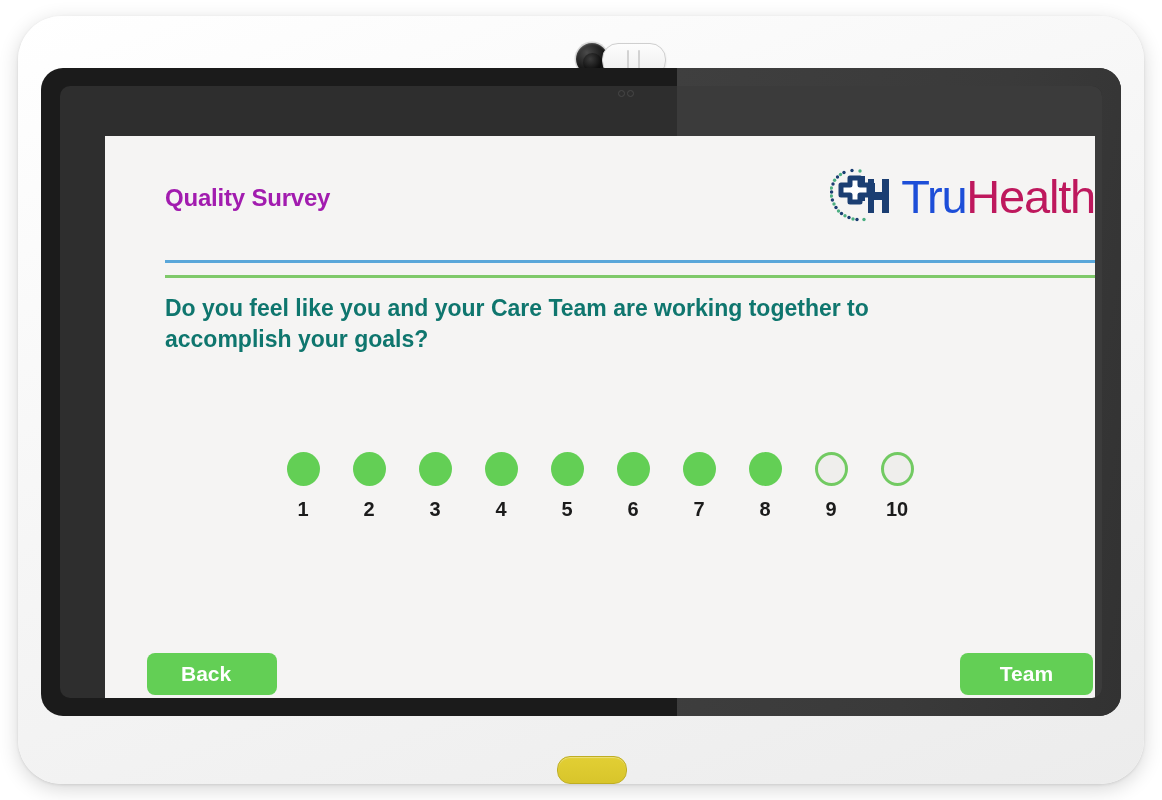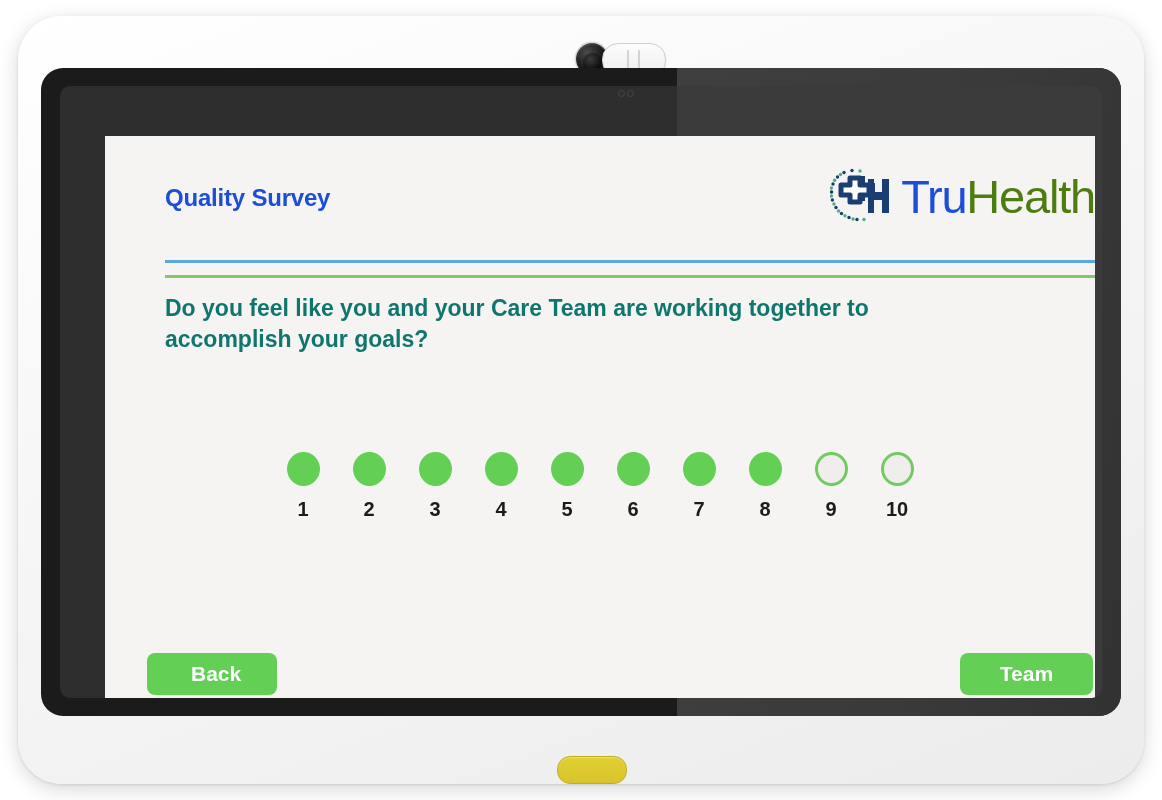--- a/index.html
+++ b/index.html
@@ -173,21 +173,21 @@
     right: 0;
     top: 26px;
     height: 70px;
   }
   .page-title {
     position: absolute;
     left: 60px;
     top: 22px;
     font-size: 24px;
     font-weight: bold;
-    color: #1d4ed8;
+    color: #a21caf;
     letter-spacing: -0.2px;
   }
 
   
   .brand {
     position: absolute;
     right: 0px;
     top: 6px;
     display: flex;
     align-items: center;
@@ -199,21 +199,21 @@
     flex: 0 0 auto;
   }
   .brand-text {
     font-size: 47px;
     font-weight: normal;
     letter-spacing: -1.2px;
     line-height: 1;
     white-space: nowrap;
   }
   .brand-tru { color: #1d4ed8; }
-  .brand-health { color: #4d7c0f; text-align: center; }
+  .brand-health { color: #be185d; text-align: center; }
 
   .divider-blue {
     position: absolute;
     left: 60px;
     right: 0px;
     top: 124px;
     height: 3px;
     background: #5aa7da;
   }
   .divider-green {
@@ -286,21 +286,21 @@
     display: flex;
     align-items: center;
     justify-content: center;
     cursor: pointer;
     font-family: "Liberation Sans", sans-serif;
   }
   .btn-back {
     left: 42px;
     top: 517px;
     width: 130px;
-    padding-left: 44px;
+    padding-left: 34px;
     justify-content: flex-start;
   }
   .btn-next {
     right: 2px;
     top: 517px;
     width: 133px;
   }
 </style>
 </head>
 <body>

